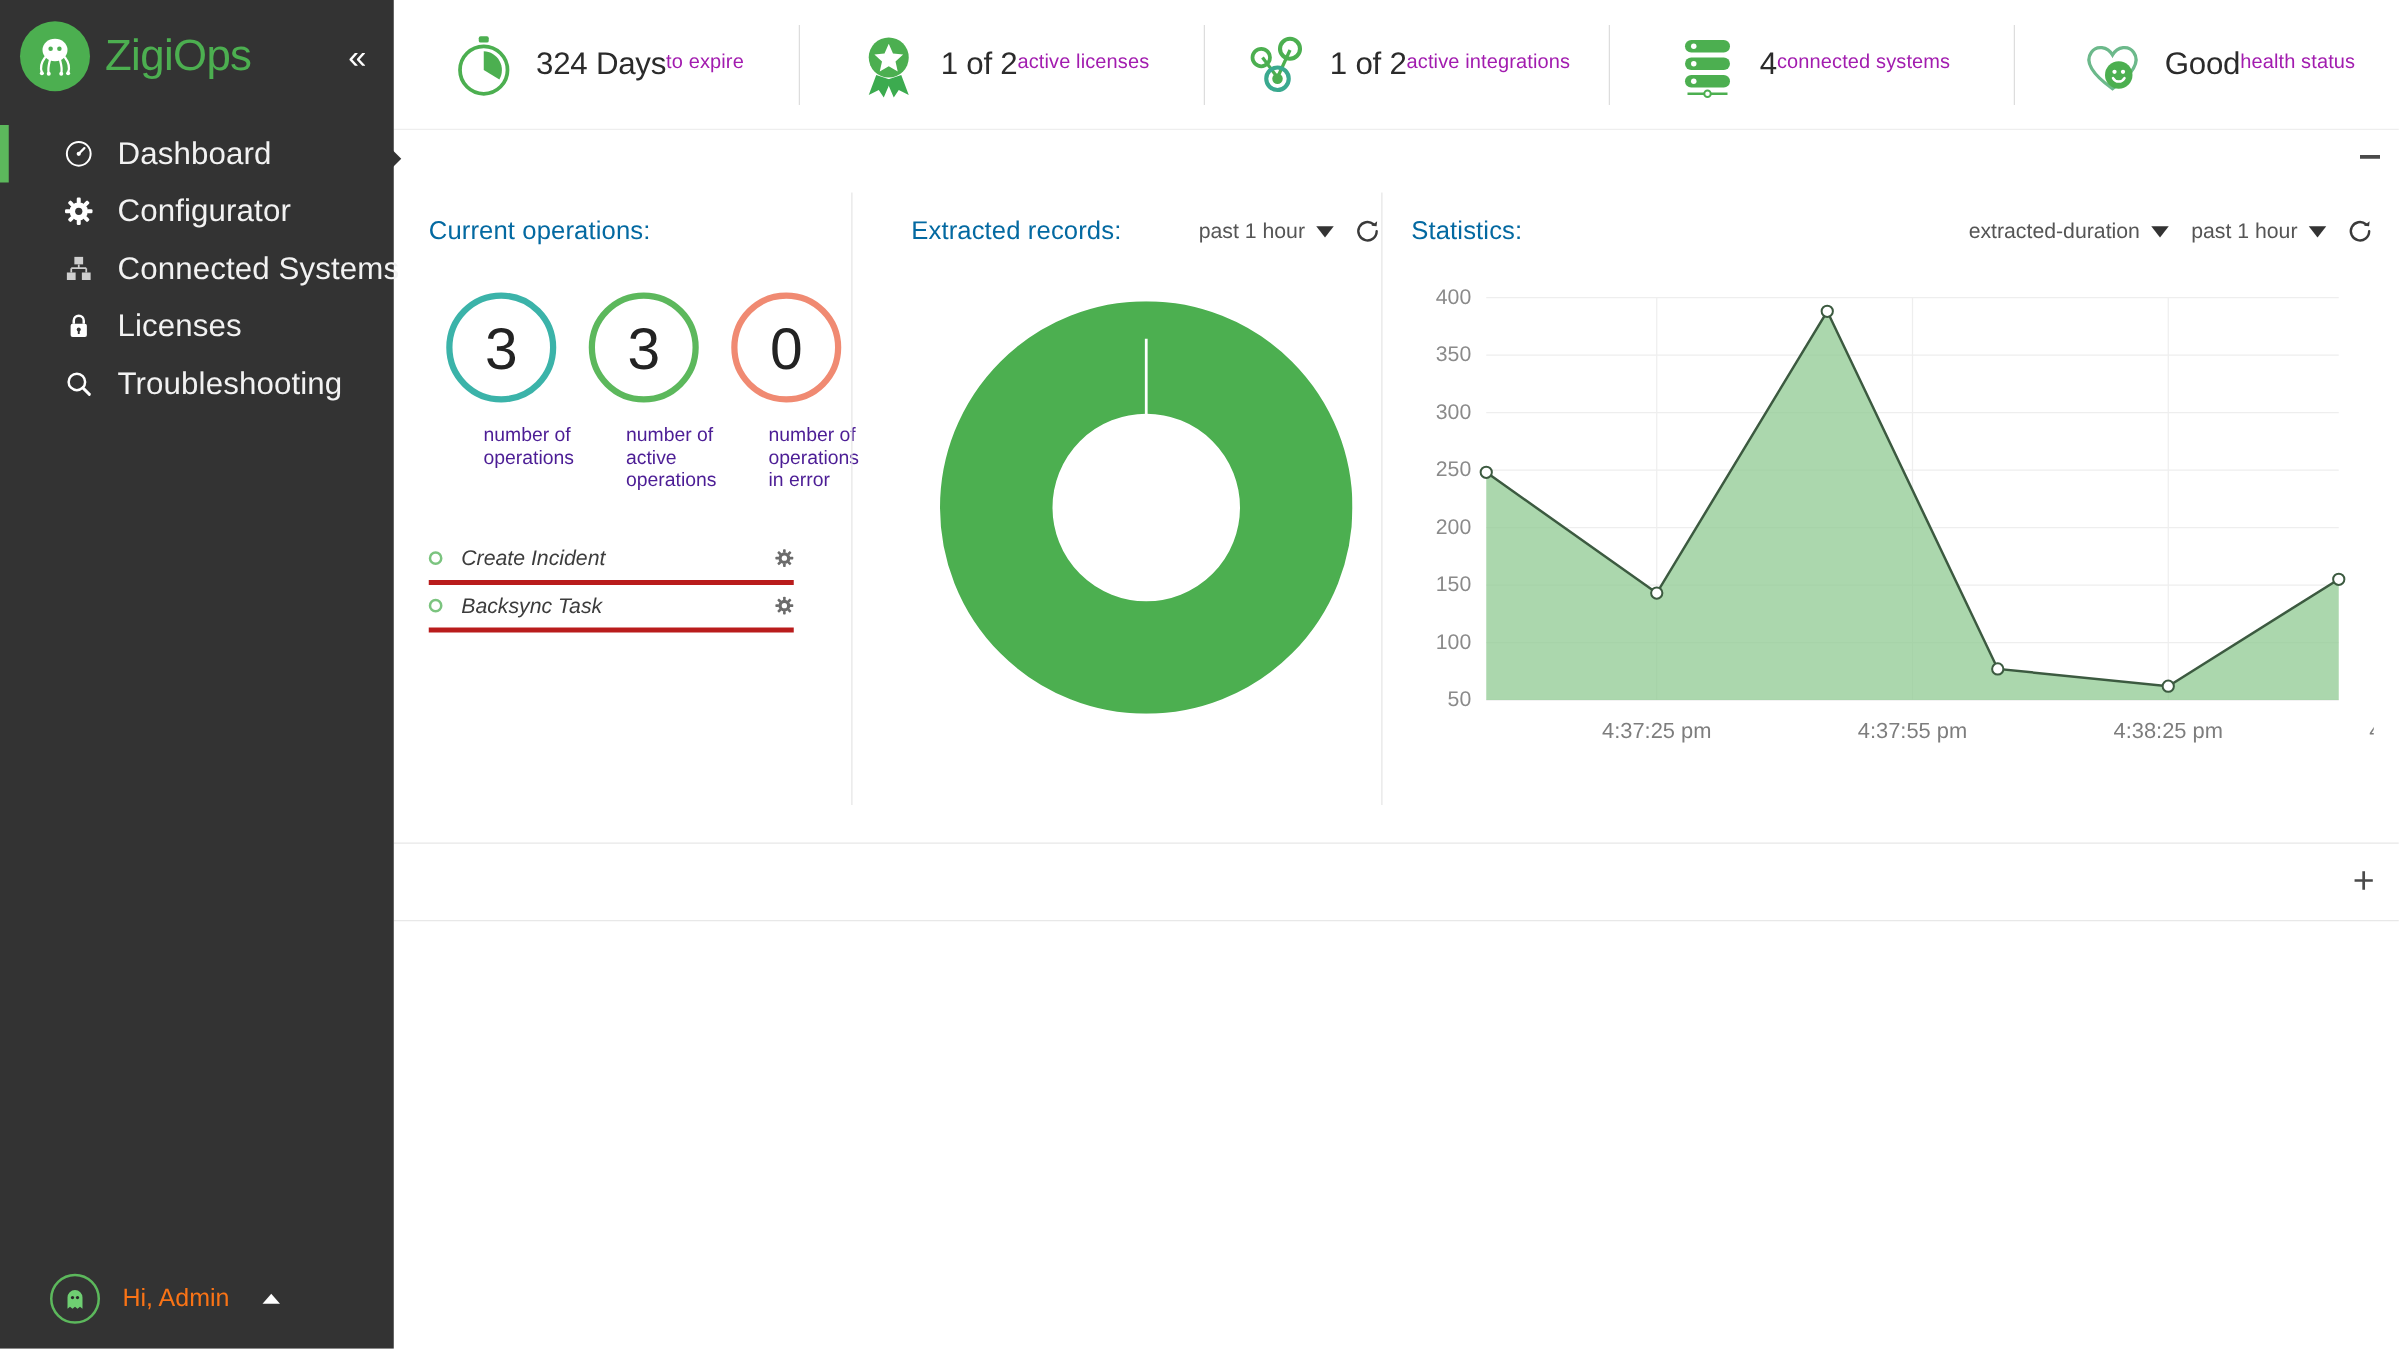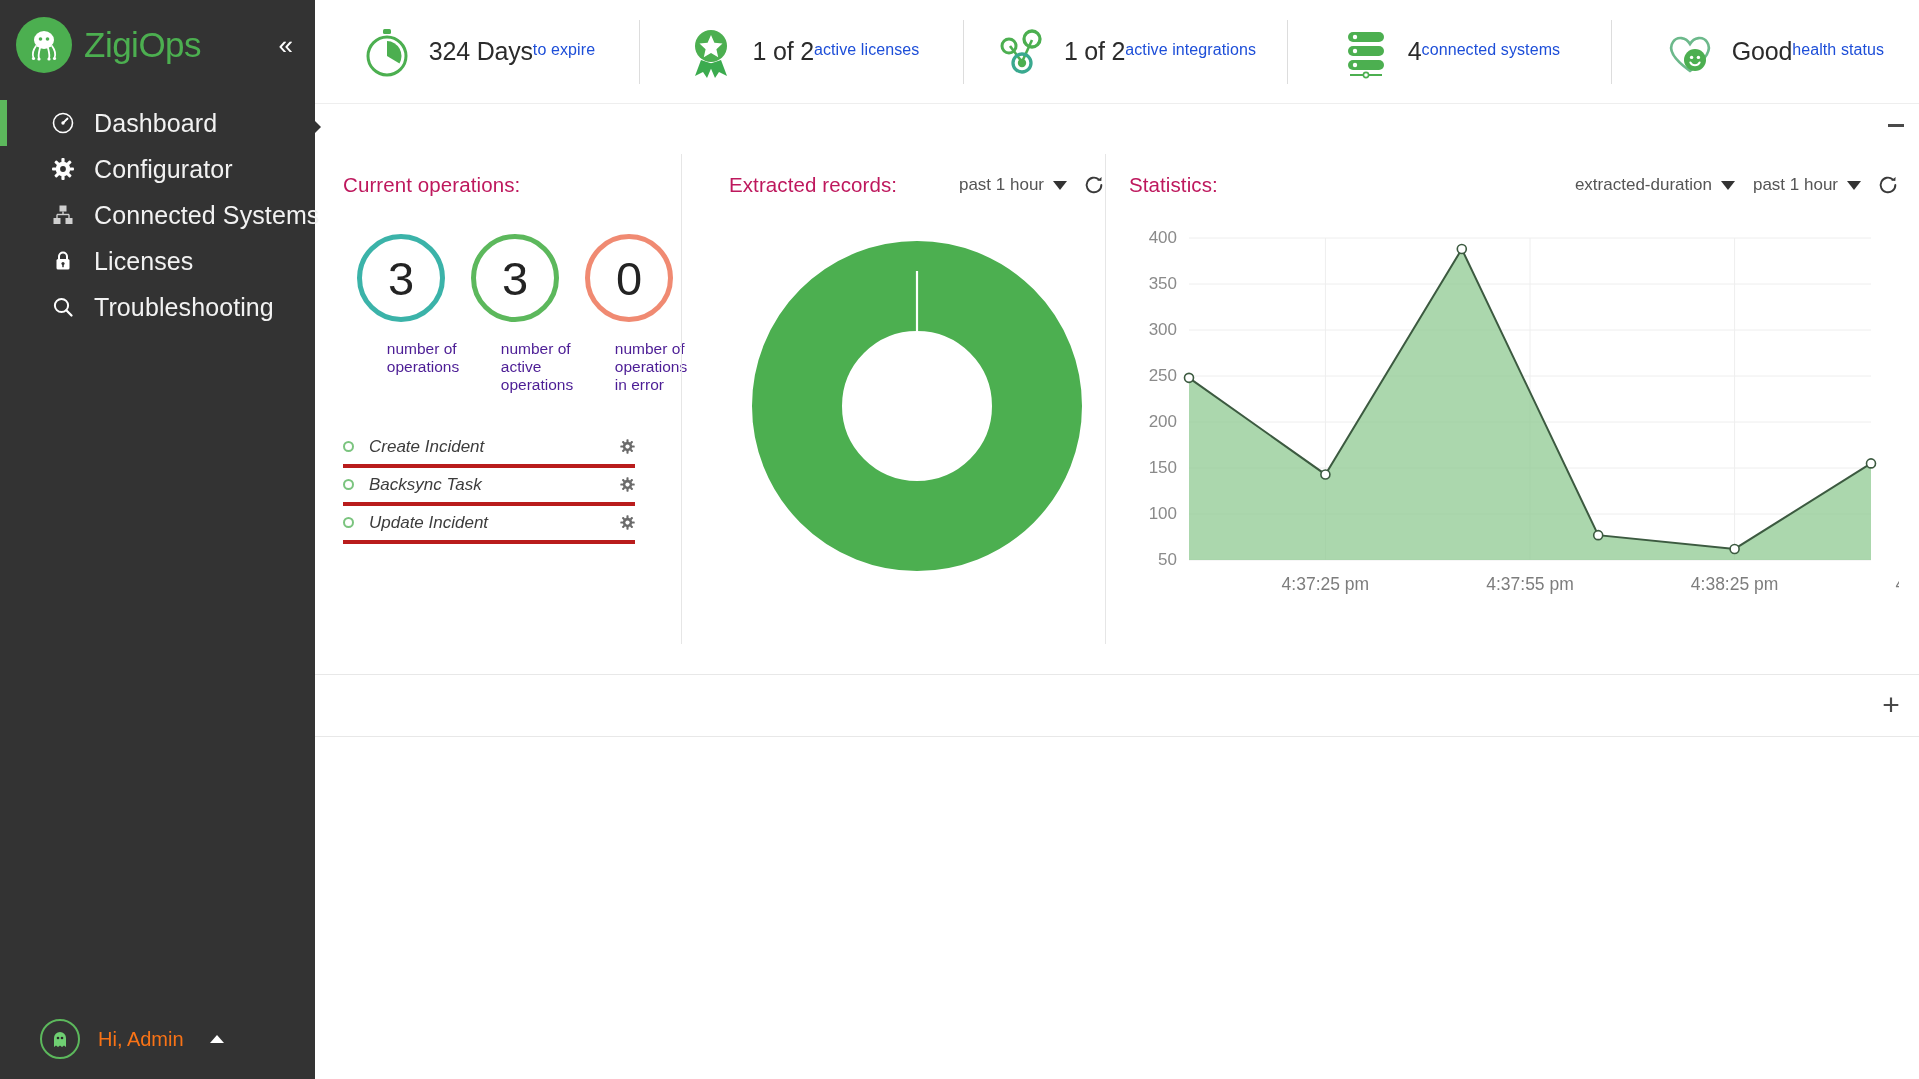--- a/index.html
+++ b/index.html
@@ -80,21 +80,21 @@
     flex: 1 1 0; display: flex; align-items: center; justify-content: center;
     height: 72px; position: relative;
   }
   .stat + .stat::before {
     content: ""; position: absolute; left: 0; top: 4px;
     width: 1px; height: 64px; background: #dddddd;
   }
   .stat-icon { width: 56px; height: 56px; flex: 0 0 56px; margin-right: 14px; }
   .stat-text { display: flex; flex-direction: row; justify-content: center; }
   .stat-value { font-size: 25px; color: #2b2b2b; line-height: 1.1; letter-spacing: -0.2px; }
-  .stat-label { font-size: 16px; color: #1d4ed8; margin-top: 3px; letter-spacing: 0.1px; }
+  .stat-label { font-size: 16px; color: #a21caf; margin-top: 3px; letter-spacing: 0.1px; }
 
   
   .card {
     margin: 0; background: #ffffff; position: relative;
     border-bottom: 1px solid #e8e8e8;
   }
   .card-toolbar { height: 40px; position: relative; }
   .minimize-btn {
     position: absolute; right: 28px; top: 12px;
     width: 22px; height: 18px; cursor: pointer;
@@ -106,21 +106,21 @@
   .panel { position: relative; padding-top: 26px; }
   .panel + .panel::before {
     content: ""; position: absolute; left: 0; top: 10px;
     width: 1px; height: 490px; background: #e6e6e6;
   }
   .panel-ops { flex: 0 0 352px; padding-left: 28px; }
   .panel-records { flex: 0 0 422px; padding-left: 48px; }
   .panel-stats { flex: 1 1 auto; padding-left: 24px; padding-right: 36px; }
 
   .panel-head { display: flex; align-items: center; height: 30px; }
-  .panel-title { font-size: 20.5px; color: #be185d; letter-spacing: 0.1px; }
+  .panel-title { font-size: 20.5px; color: #0369a1; letter-spacing: 0.1px; }
   .panel-ctrls { margin-left: auto; display: flex; align-items: center; gap: 0px; }
   .dropdown {
     display: flex; align-items: center; cursor: pointer;
     font-size: 17px; color: #555555; margin-left: 18px; white-space: nowrap;
   }
   .chev {
     margin-left: 9px; width: 0; height: 0;
     border-left: 7px solid transparent; border-right: 7px solid transparent;
     border-top: 9px solid #333333;
   }
@@ -439,40 +439,20 @@
                     <use href="#g2" transform="rotate(315)"></use>
                     <circle r="7.6"></circle>
                       <circle r="3.4" fill="#ffffff"></circle>
                   </g>
                 </svg>
               </span>
             </div>
             <div class="op-row">
               <span class="op-dot"></span>
               <span class="op-name">Backsync Task</span>
-              <span class="op-gear">
-                <svg width="15" height="15" viewBox="0 0 24 24">
-                  <g fill="#6b6b6b" transform="translate(12,12)">
-                    <use href="#g2"></use>
-                      <use href="#g2" transform="rotate(45)"></use>
-                      <use href="#g2" transform="rotate(90)"></use>
-                    <use href="#g2" transform="rotate(135)"></use>
-                      <use href="#g2" transform="rotate(180)"></use>
-                    <use href="#g2" transform="rotate(225)"></use>
-                      <use href="#g2" transform="rotate(270)"></use>
-                    <use href="#g2" transform="rotate(315)"></use>
-                    <circle r="7.6"></circle>
-                      <circle r="3.4" fill="#ffffff"></circle>
-                  </g>
-                </svg>
-              </span>
-            </div>
-            <div class="op-row">
-              <span class="op-dot"></span>
-              <span class="op-name">Update Incident</span>
               <span class="op-gear">
                 <svg width="15" height="15" viewBox="0 0 24 24">
                   <g fill="#6b6b6b" transform="translate(12,12)">
                     <use href="#g2"></use>
                       <use href="#g2" transform="rotate(45)"></use>
                       <use href="#g2" transform="rotate(90)"></use>
                     <use href="#g2" transform="rotate(135)"></use>
                       <use href="#g2" transform="rotate(180)"></use>
                     <use href="#g2" transform="rotate(225)"></use>
                       <use href="#g2" transform="rotate(270)"></use>

